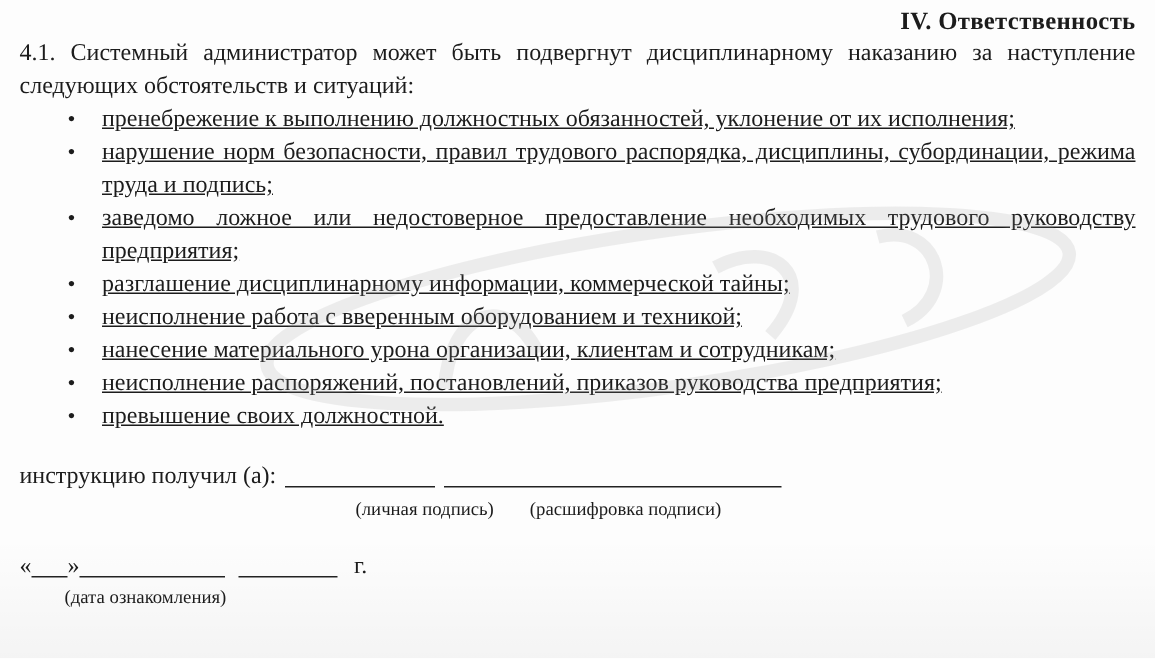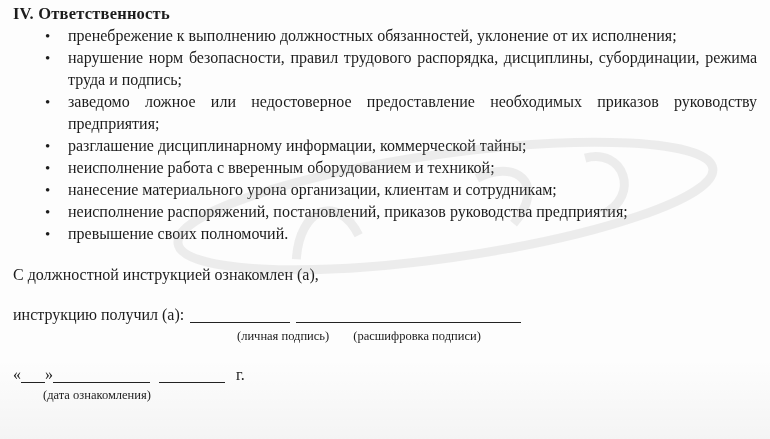--- a/index.html
+++ b/index.html
@@ -8,26 +8,26 @@
     width:770px; height:439px;
     box-sizing:border-box;
     padding:3px 13px 0 13px;
     background:#fdfdfd;
     overflow:hidden;
     font-family:"Liberation Serif","DejaVu Serif",serif;
     font-size:16px;
     line-height:22px;
     color:#1c1c1c;
   }
-  .title { text-align:left; font-weight:bold; font-size:16.5px; letter-spacing:0.2px; }
+  .title { text-align:right; font-weight:bold; font-size:16.5px; letter-spacing:0.2px; }
   .intro { text-align:justify; }
   ul.bullets { list-style:none; margin:0; padding:0 0 0 32px; }
   li.bullet-item { display:flex; }
   .dot { flex:0 0 23px; width:23px; font-size:15px; }
-  .btext { flex:1 1 auto; text-align:justify; }
+  .btext { flex:1 1 auto; text-align:justify;text-decoration:underline; }
   .ack-line { margin-top:19px; }
   .receipt-row { margin-top:18px; white-space:nowrap; }
   .u { display:inline-block; border-bottom:1.4px solid #222; transform:translateY(3px); height:1px; }
   .u-sig1 { width:100px; margin-left:6px; }
   .u-sig2 { width:225px; margin-left:6px; }
   .caps-row { font-size:12.5px; line-height:14px; margin-top:3px; white-space:nowrap; }
   .cap-1 { display:inline-block; margin-left:224px; }
   .cap-2 { display:inline-block; margin-left:24px; }
   .date-row { margin-top:21px; white-space:nowrap; }
   .u-dq  { width:24px; }
@@ -50,57 +50,57 @@
     <g fill="none" stroke="#999999" stroke-width="9" transform="rotate(-8 295 75)">
       <ellipse cx="295" cy="78" rx="270" ry="52"></ellipse>
       <path d="M140 110 C150 60, 190 50, 205 95"></path>
       <path d="M330 55 C370 40, 400 70, 360 105"></path>
       <path d="M440 50 C480 45, 490 95, 450 108"></path>
     </g>
   </svg>
 
   <div class="title">IV. Ответственность</div>
 
+  <div class="intro">4.1. Системный администратор может быть подвергнут дисциплинарному наказанию за наступление следующих обстоятельств и ситуаций:</div>
 
   <ul class="bullets">
     <li class="bullet-item">
       <span class="dot">•</span>
       <span class="btext">пренебрежение к выполнению должностных обязанностей, уклонение от их исполнения;</span>
     </li>
     <li class="bullet-item">
       <span class="dot">•</span>
       <span class="btext">нарушение норм безопасности, правил трудового распорядка, дисциплины, субординации, режима труда и подпись;</span>
     </li>
     <li class="bullet-item">
       <span class="dot">•</span>
-      <span class="btext">заведомо ложное или недостоверное предоставление необходимых приказов руководству предприятия;</span>
+      <span class="btext">заведомо ложное или недостоверное предоставление необходимых трудового руководству предприятия;</span>
     </li>
     <li class="bullet-item">
       <span class="dot">•</span>
       <span class="btext">разглашение дисциплинарному информации, коммерческой тайны;</span>
     </li>
     <li class="bullet-item">
       <span class="dot">•</span>
       <span class="btext">неисполнение работа с вверенным оборудованием и техникой;</span>
     </li>
     <li class="bullet-item">
       <span class="dot">•</span>
       <span class="btext">нанесение материального урона организации, клиентам и сотрудникам;</span>
     </li>
     <li class="bullet-item">
       <span class="dot">•</span>
       <span class="btext">неисполнение распоряжений, постановлений, приказов руководства предприятия;</span>
     </li>
     <li class="bullet-item">
       <span class="dot">•</span>
-      <span class="btext">превышение своих полномочий.</span>
+      <span class="btext">превышение своих должностной.</span>
     </li>
   </ul>
 
-  <div class="ack-line">С должностной инструкцией ознакомлен (а),</div>
 
   <div class="receipt-row">
     <span>инструкцию получил (а):</span><span class="u u-sig1"></span><span class="u u-sig2"></span>
   </div>
 
   <div class="caps-row">
     <span class="cap-1">(личная подпись)</span><span class="cap-2">(расшифровка подписи)</span>
   </div>
 
   <div class="date-row">

